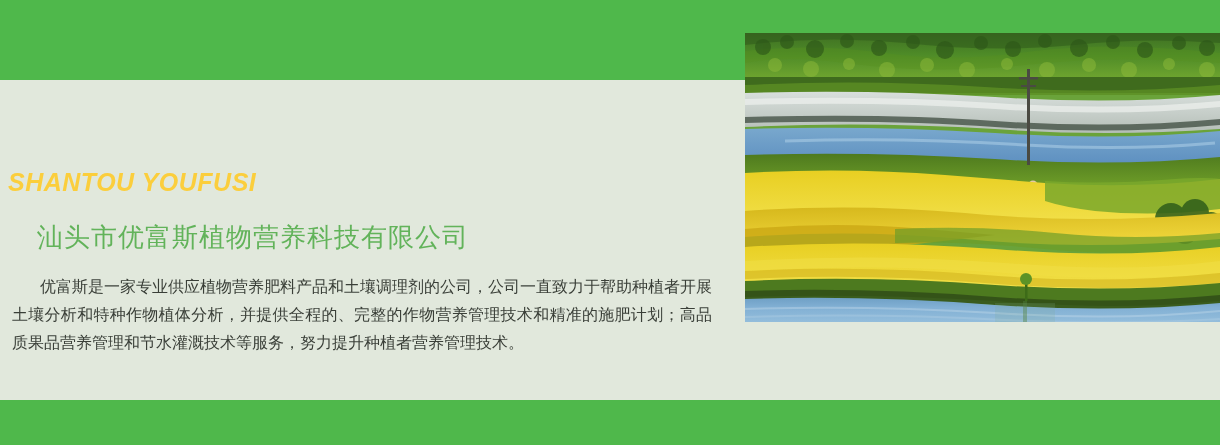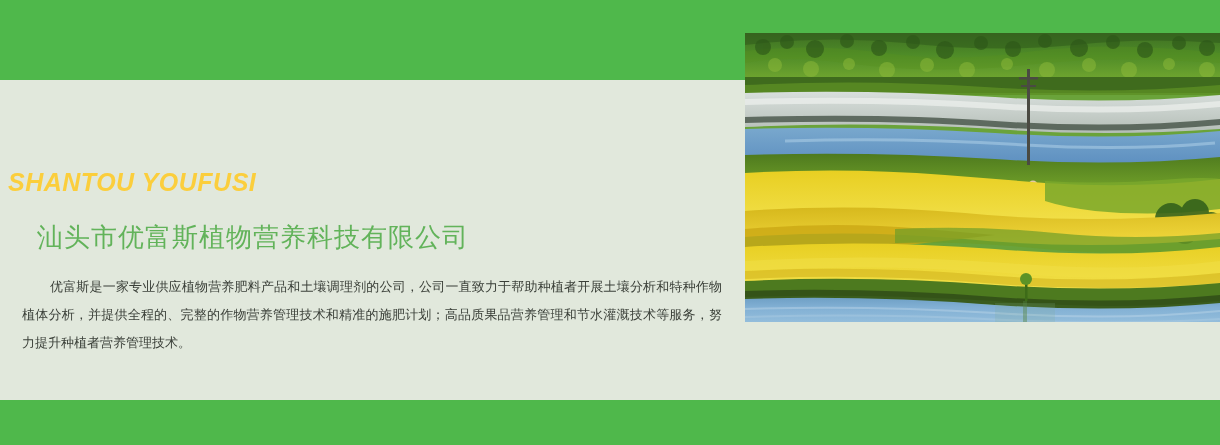--- a/index.html
+++ b/index.html
@@ -54,23 +54,23 @@
     position:absolute;
     left:8px; top:140px;
     font-size:26px;
     color:#62b35a;
     letter-spacing:1px;
     white-space:nowrap;
     margin-left:29px;
   }
   .body-copy {
     position:absolute;
-    left:22px; top:193px;
+    left:12px; top:193px;
     width:700px;
-    font-size:13px;
+    font-size:16px;
     line-height:28px;
     color:#3a3f38;
     text-indent:28px;
     text-align:justify;
   }
 
   
   .photo {
     position:absolute;
     left:745px; top:33px;

